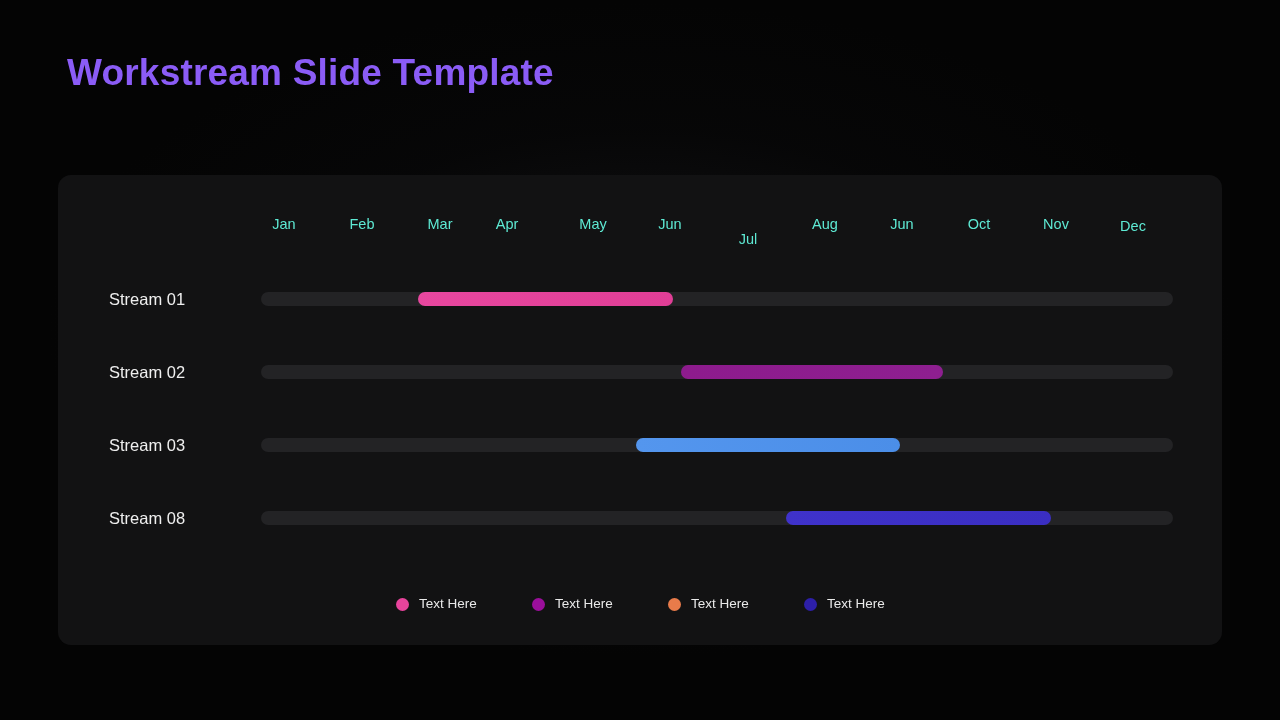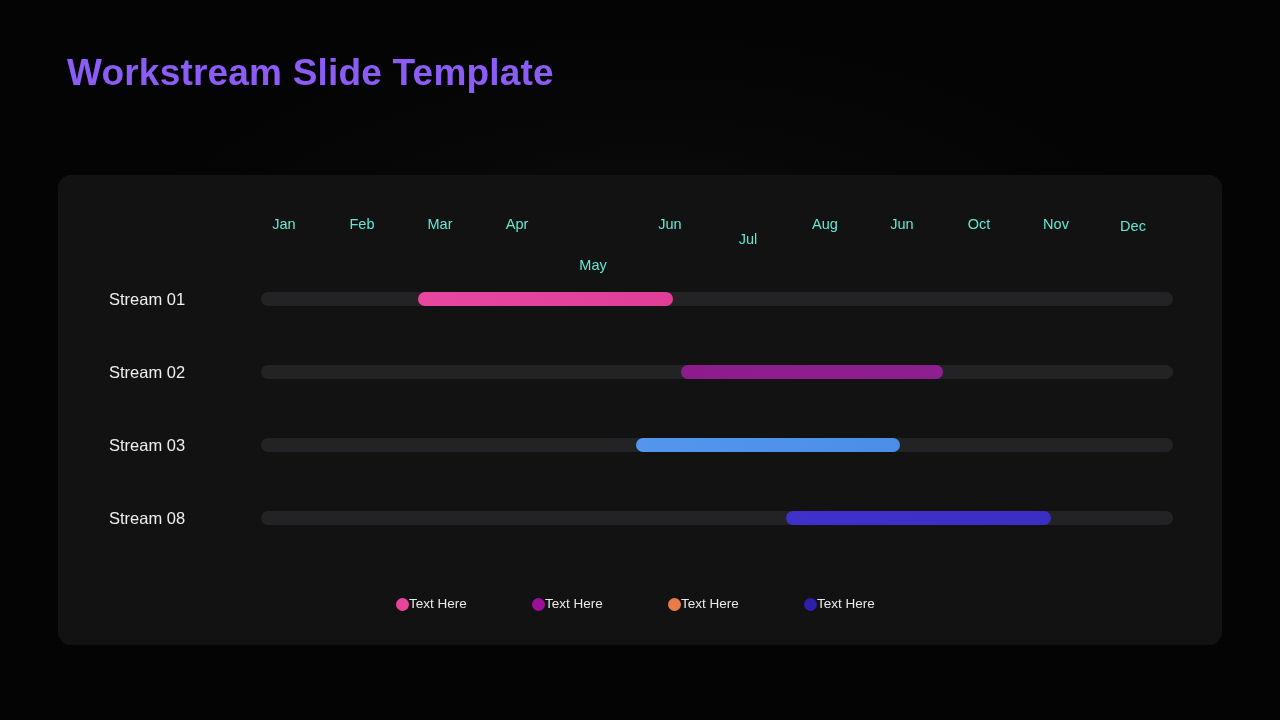--- a/index.html
+++ b/index.html
@@ -119,21 +119,21 @@
     align-items: center;
     height: 20px;
   }
   .legend-dot {
     width: 13px;
     height: 13px;
     border-radius: 50%;
     flex: 0 0 auto;
   }
   .legend-label {
-    margin-left: 0;
+    margin-left: 10px;
     font-size: 13.5px;
     color: #e9e9e9;
     white-space: nowrap;
     line-height: 18px;
   }
 </style>
 </head>
 <body>
 
 <div class="bg-glow"></div>
@@ -141,22 +141,22 @@
 <div class="slide">
 
   <div class="page-title">Workstream Slide Template</div>
 
   <div class="card"></div>
 
   <div class="months">
       <div class="month" style="left: 84px; top: 0px; transform: translateX(-50%);">Jan</div>
       <div class="month" style="left: 162px; top: 0px; transform: translateX(-50%);">Feb</div>
       <div class="month" style="left: 240px; top: 0px; transform: translateX(-50%);">Mar</div>
-      <div class="month" style="left: 317px; top: 0px; transform: translateX(-50%); text-align: center;">Apr</div>
-      <div class="month" style="left: 393px; top: 0px; transform: translateX(-50%); margin-top: 41px;">May</div>
+      <div class="month" style="left: 307px; top: 0px; transform: translateX(-50%); text-align: center;">Apr</div>
+      <div class="month" style="left: 393px; top: 0px; transform: translateX(-50%);">May</div>
       <div class="month" style="left: 470px; top: 0px; transform: translateX(-50%);">Jun</div>
       <div class="month" style="left: 548px; top: 0px; transform: translateX(-50%); margin-top: 15px;">Jul</div>
       <div class="month" style="left: 625px; top: 0px; transform: translateX(-50%);">Aug</div>
       <div class="month" style="left: 702px; top: 0px; transform: translateX(-50%);">Jun</div>
       <div class="month" style="left: 779px; top: 0px; transform: translateX(-50%);">Oct</div>
       <div class="month" style="left: 856px; top: 0px; transform: translateX(-50%);">Nov</div>
       <div class="month" style="left: 933px; top: 2px; transform: translateX(-50%);">Dec</div>
     </div>
 
   <div class="rows">

